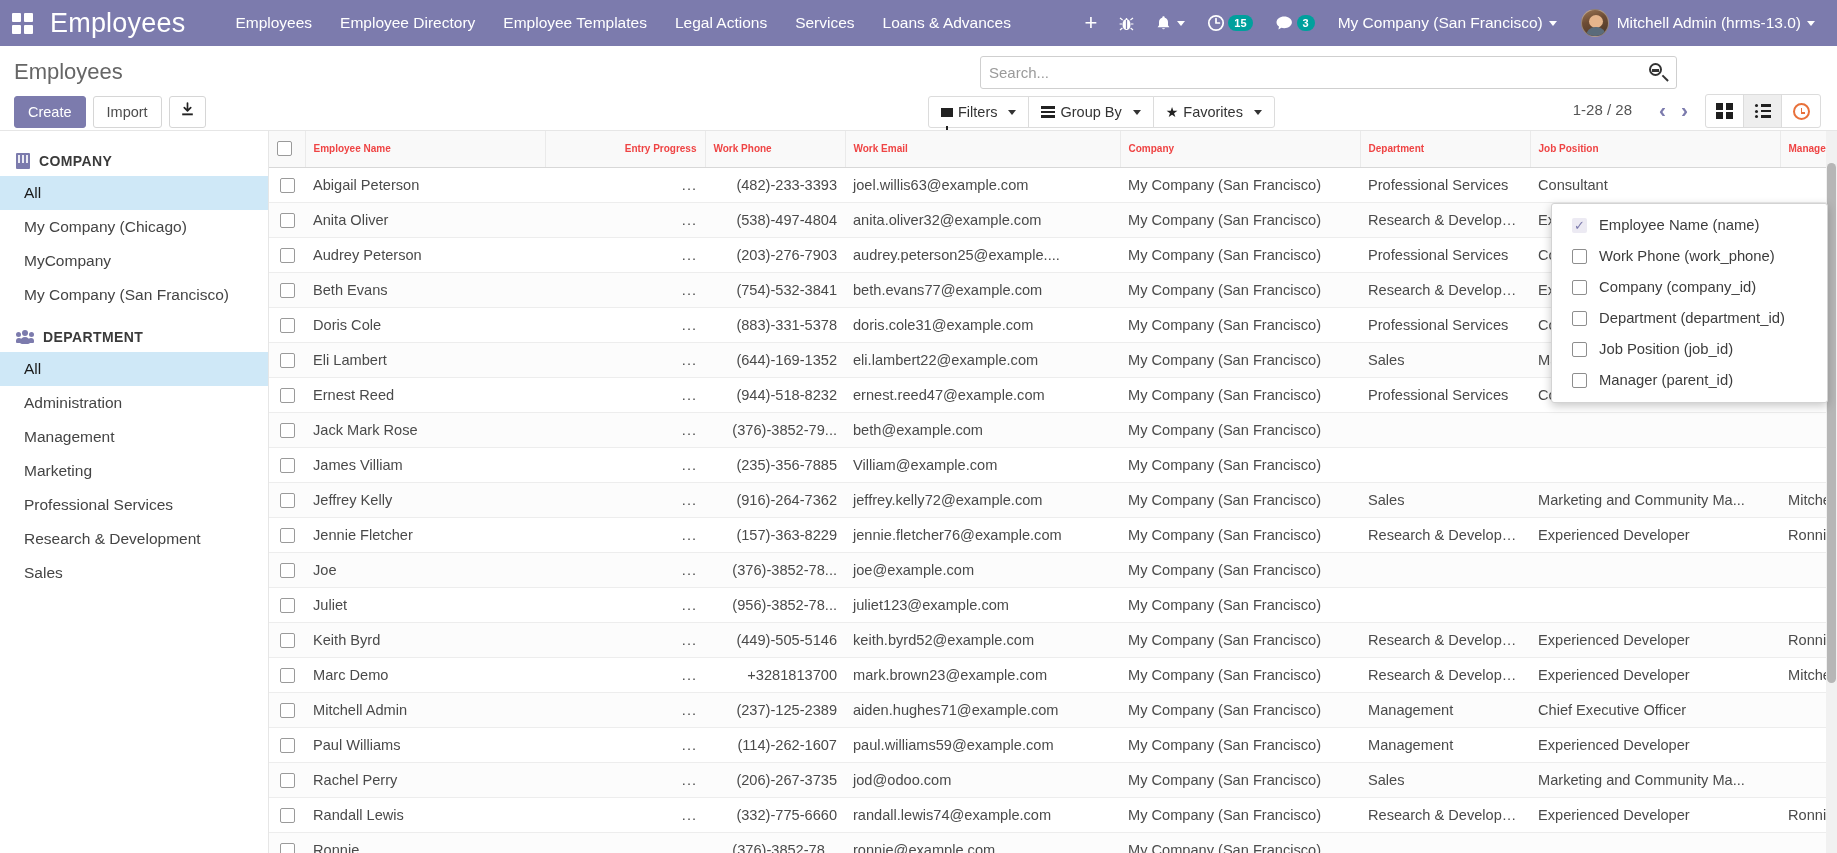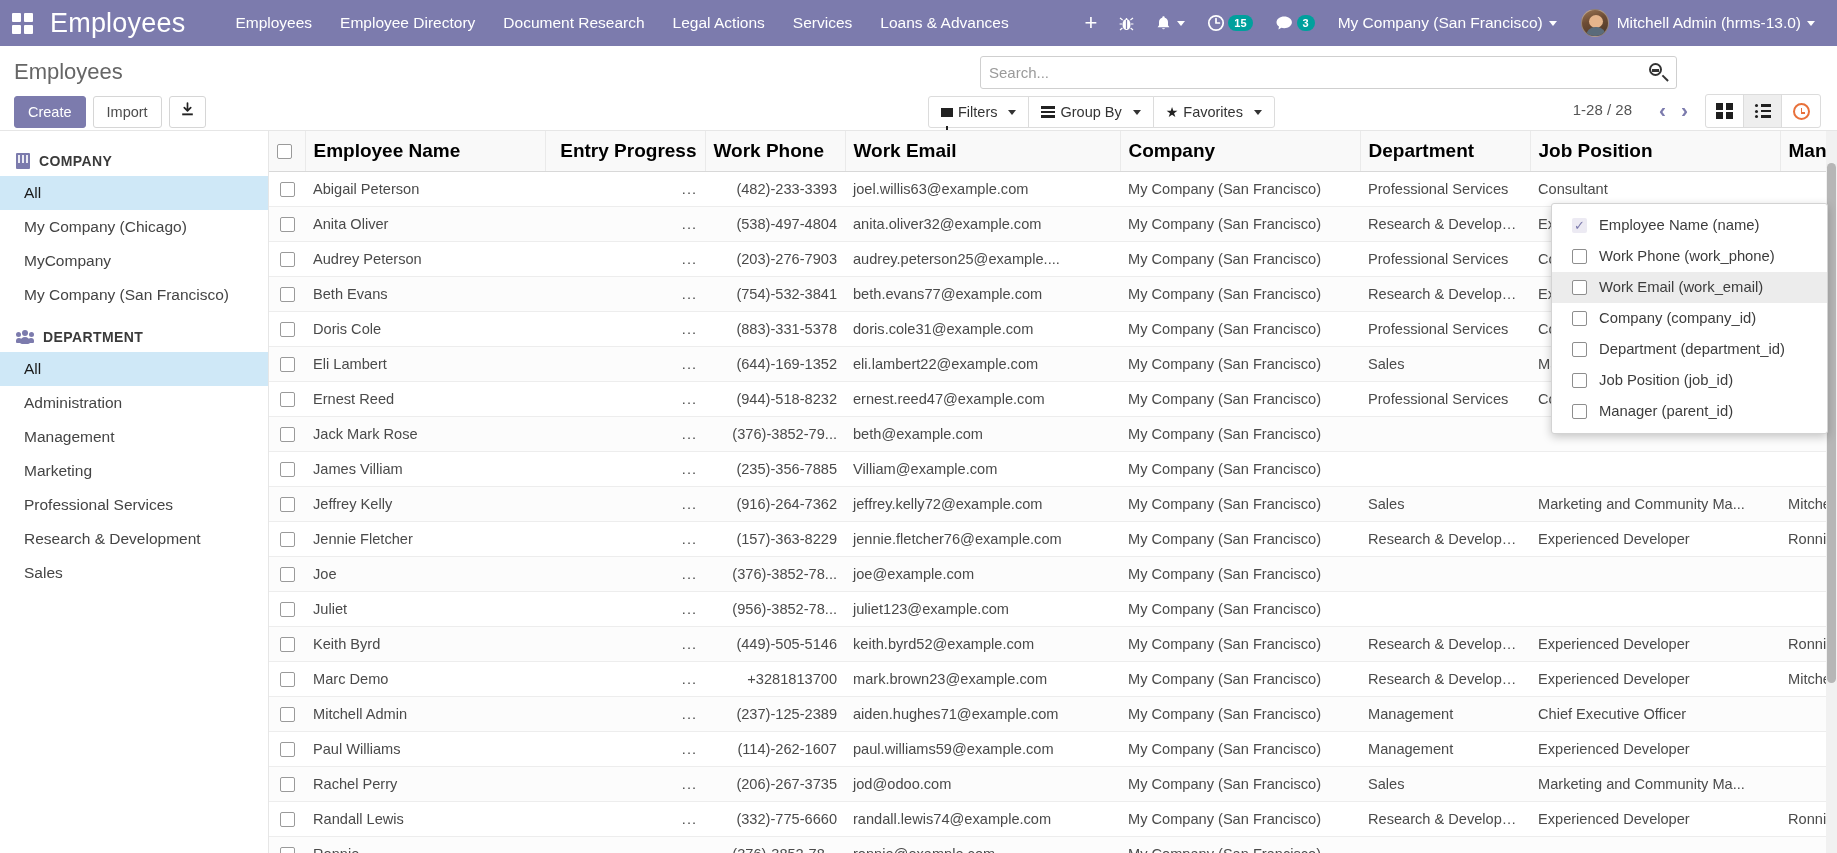--- a/index.html
+++ b/index.html
@@ -120,21 +120,21 @@
   .ico-people .h2 { width: 5px; height: 5px; left: 0; top: 2px; }
   .ico-people .h3 { width: 5px; height: 5px; right: 0; top: 2px; }
   .ico-people .b1 { width: 10px; height: 7px; left: 4px; top: 7px; border-radius: 5px 5px 2px 2px; }
   .ico-people .b2 { width: 6px; height: 5px; left: 0; top: 8px; border-radius: 3px 3px 1px 1px; }
   .ico-people .b3 { width: 6px; height: 5px; right: 0; top: 8px; border-radius: 3px 3px 1px 1px; }
 
   #tablewrap { flex: 1; overflow: hidden; position: relative; border-left: 1px solid #e6e6e6; }
   table.olist { width: 100%; border-collapse: collapse; table-layout: fixed; font-size: 14.6px; }
   table.olist thead th {
     background: #f9f9f9; border-bottom: 1px solid #d8d8d8; border-right: 1px solid #eaeaea;
-    color: #000000; font-weight: 700; font-size: 19px; text-align: left;
+    color: #ef4444; font-weight: 700; font-size: 10px; text-align: left;
     padding: 9px 8px; height: 36px; white-space: nowrap; overflow: hidden;
     position: relative; cursor: pointer;
   }
   table.olist thead th.num { text-align: right; }
   table.olist tbody td {
     border-bottom: 1px solid #ededed; padding: 6px 8px; height: 35px;
     color: #4a4a4a; white-space: nowrap; overflow: hidden; text-overflow: ellipsis;
   }
   table.olist tbody tr:nth-child(even) { background: #fcfcfc; }
   td.num, th.num { text-align: right; }
@@ -186,21 +186,21 @@
         <i></i>
         <i></i>
         <i></i>
         <i></i>
       </div>
   </div>
   <div id="brand">Employees</div>
   <div class="nav-menu">
     <div class="mi">Employees</div>
     <div class="mi">Employee Directory</div>
-    <div class="mi">Document Research</div>
+    <div class="mi">Employee Templates</div>
     <div class="mi">Legal Actions</div>
     <div class="mi">Services</div>
     <div class="mi">Loans &amp; Advances</div>
   </div>
 
   <div class="nav-right">
     <div class="ni" style="font-size:22px;font-weight:300;">+</div>
     <div class="ni">
       <svg width="15" height="17" viewBox="0 0 15 17" aria-hidden="true">
         <ellipse cx="7.5" cy="9.5" rx="4" ry="5.5" fill="#fff"></ellipse>
@@ -598,24 +598,20 @@
 
 <div id="optmenu">
     <div class="optitem">
       <span class="optcheck">✓</span>
       <span>Employee Name (name)</span>
     </div>
     <div class="optitem">
       <span class="optbox"></span>
       <span>Work Phone (work_phone)</span>
     </div>
-    <div class="optitem hovered">
-      <span class="optbox"></span>
-      <span>Work Email (work_email)</span>
-    </div>
     <div class="optitem">
       <span class="optbox"></span>
       <span>Company (company_id)</span>
     </div>
     <div class="optitem">
       <span class="optbox"></span>
       <span>Department (department_id)</span>
     </div>
     <div class="optitem">
       <span class="optbox"></span>

